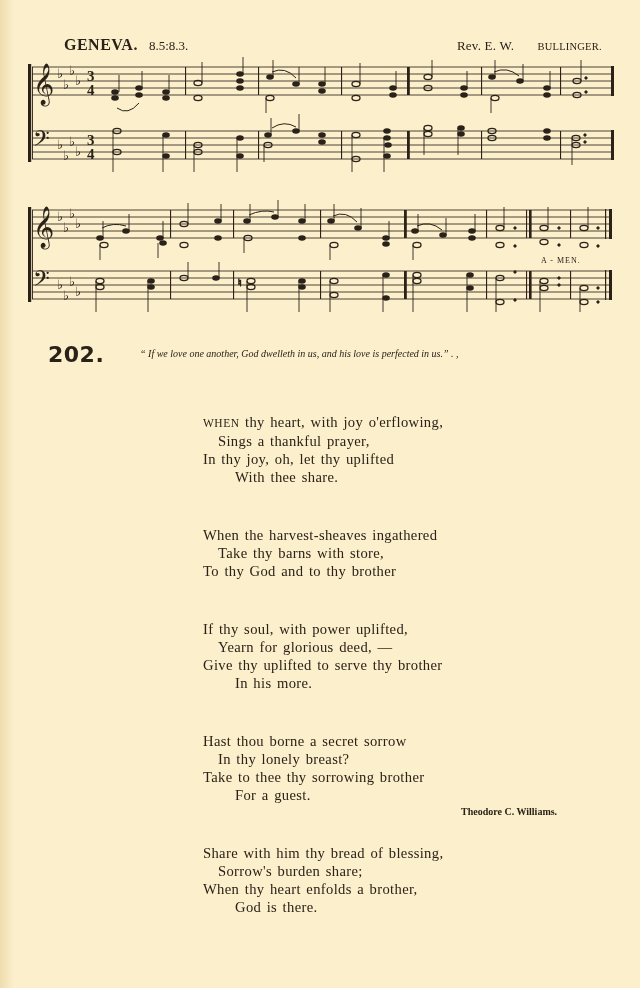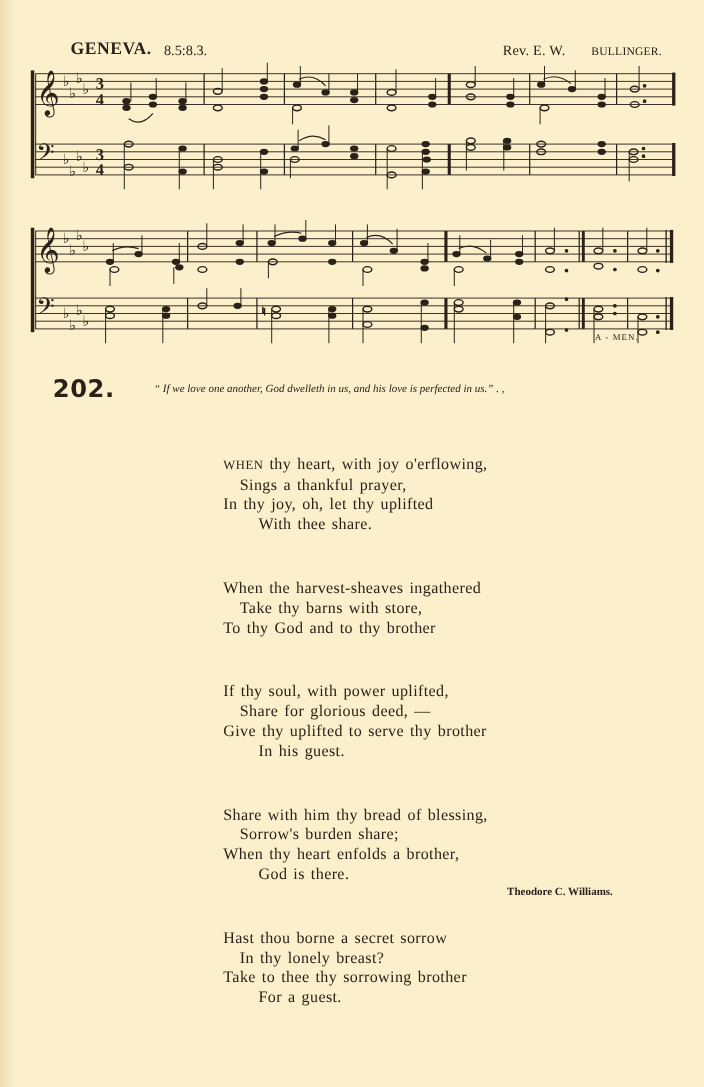--- a/index.html
+++ b/index.html
@@ -24,21 +24,21 @@
       font-family: "Liberation Serif", serif; font-size: 13px;
     }
     .composer {
       position: absolute; left: 457px; top: 38px;
       font-family: "Liberation Serif", serif; font-size: 13px; letter-spacing: 0.2px;
     }
     .composer .sc { font-size: 10.5px; padding-left: 20px; }
     svg.music { position: absolute; left: 0; top: 0; }
     .amen {
       position: absolute; left: 541px; top: 256px;
-      font-family: "Liberation Serif", serif; font-size: 8px; letter-spacing: 1px; margin-top: 46px;
+      font-family: "Liberation Serif", serif; font-size: 8px; letter-spacing: 1px;
     }
     .hymn-number {
       position: absolute; left: 48px; top: 342px;
       font-family: "DejaVu Sans", sans-serif; font-weight: bold; font-size: 22px;
       letter-spacing: 0.5px;
     }
     .epigraph {
       position: absolute; left: 140px; top: 348px;
       font-family: "Liberation Serif", serif; font-style: italic; font-size: 10px;
     }
@@ -435,31 +435,31 @@
     <div class="line">In thy joy, oh, let thy uplifted</div>
     <div class="line indent2">With thee share.</div>
   </div>
   <div class="stanza">
     <div class="line">When the harvest-sheaves ingathered</div>
     <div class="line indent1">Take thy barns with store,</div>
     <div class="line">To thy God and to thy brother</div>
   </div>
   <div class="stanza">
     <div class="line">If thy soul, with power uplifted,</div>
-    <div class="line indent1">Share for glorious deed, —</div>
+    <div class="line indent1">Yearn for glorious deed, —</div>
     <div class="line">Give thy uplifted to serve thy brother</div>
-    <div class="line indent2">In his guest.</div>
+    <div class="line indent2">In his more.</div>
+  </div>
+  <div class="stanza">
+    <div class="line">Hast thou borne a secret sorrow</div>
+    <div class="line indent1">In thy lonely breast?</div>
+    <div class="line">Take to thee thy sorrowing brother</div>
+    <div class="line indent2">For a guest.</div>
   </div>
   <div class="stanza">
     <div class="line">Share with him thy bread of blessing,</div>
     <div class="line indent1">Sorrow's burden share;</div>
     <div class="line">When thy heart enfolds a brother,</div>
     <div class="line indent2">God is there.</div>
   </div>
-  <div class="stanza">
-    <div class="line">Hast thou borne a secret sorrow</div>
-    <div class="line indent1">In thy lonely breast?</div>
-    <div class="line">Take to thee thy sorrowing brother</div>
-    <div class="line indent2">For a guest.</div>
-  </div>
 </div>
 
 <div class="author">Theodore C. Williams.</div>
 
 </body></html>

